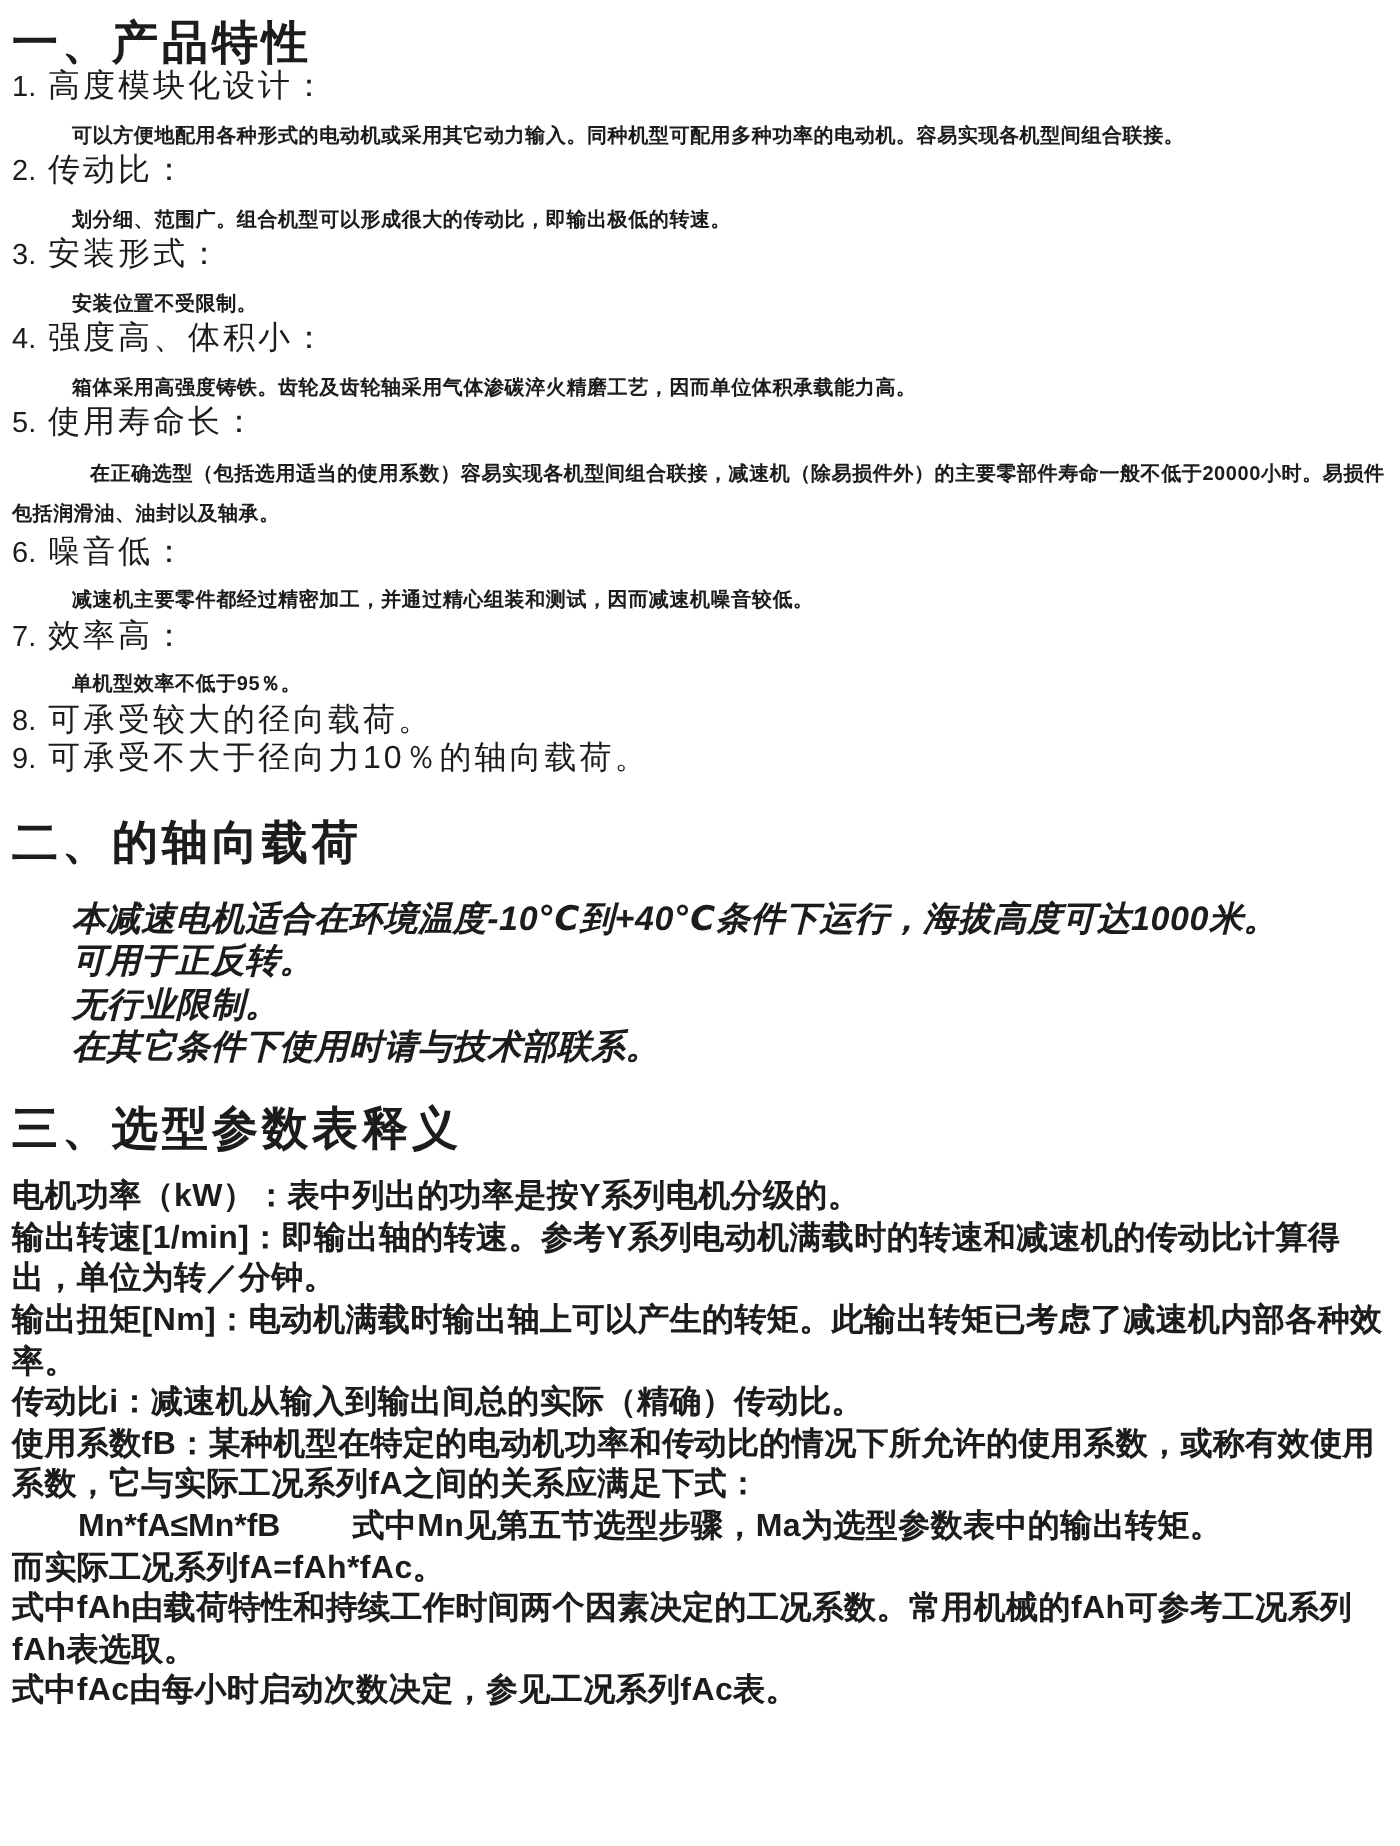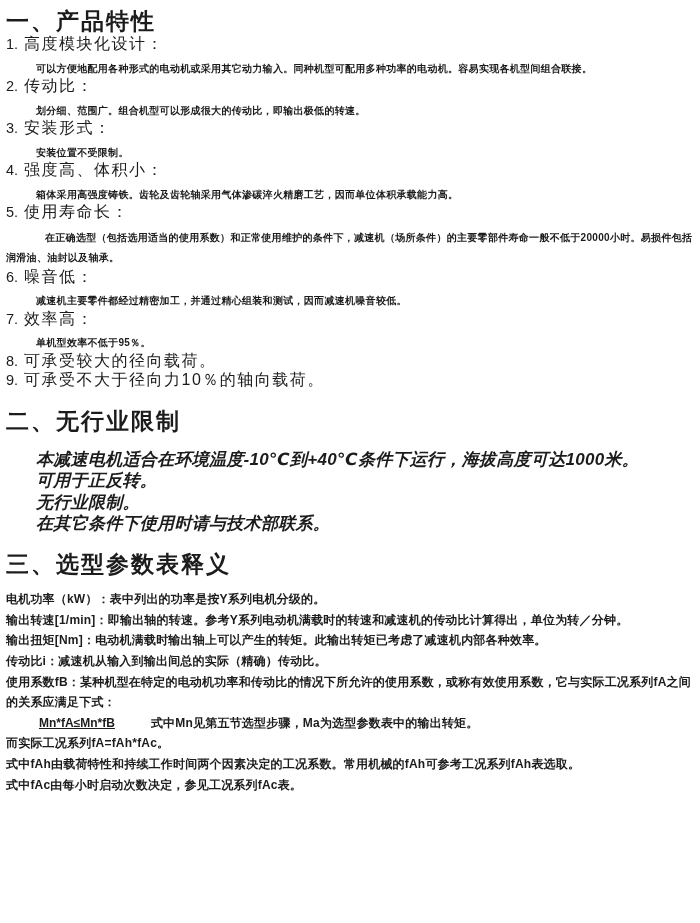--- a/index.html
+++ b/index.html
@@ -55,29 +55,29 @@
   .s2p {
     font-size: 17px;
     font-weight: bold;
     margin: 0 0 0 30px;
     line-height: 21.5px;
     letter-spacing: 0.3px;
     font-style: italic;
   }
   .s2p.first { margin-top: 14px; }
   .s3p {
-    font-size: 12px;
+    font-size: 16px;
     font-weight: bold;
     margin: 0;
     line-height: 20.6px;
     letter-spacing: 0.2px;
   }
   .s3p.first { margin-top: 12px; }
   .s3p.formula { padding-left: 33px; }
-  .s3p.formula .expr { margin-right: 36px; letter-spacing: 0; text-decoration: underline; }
+  .s3p.formula .expr { margin-right: 36px; letter-spacing: 0; }
 </style>
 </head>
 <body>
 
 <div class="doc">
 
   <h1>一、产品特性</h1>
 
   <div class="item">
     <div class="item-head">
@@ -104,21 +104,21 @@
     <div class="item-head">
       <span class="num">4.</span><span class="title">强度高、体积小：</span>
     </div>
     <p class="item-body">箱体采用高强度铸铁。齿轮及齿轮轴采用气体渗碳淬火精磨工艺，因而单位体积承载能力高。</p>
   </div>
 
   <div class="item">
     <div class="item-head">
       <span class="num">5.</span><span class="title">使用寿命长：</span>
     </div>
-    <p class="item-body full">在正确选型（包括选用适当的使用系数）和正常使用维护的条件下，减速机（场所条件）的主要零部件寿命一般不低于20000小时。易损件包括润滑油、油封以及轴承。</p>
+    <p class="item-body full">在正确选型（包括选用适当的使用系数）容易实现各机型间组合联接，减速机（除易损件外）的主要零部件寿命一般不低于20000小时。易损件包括润滑油、油封以及轴承。</p>
   </div>
 
   <div class="item">
     <div class="item-head">
       <span class="num">6.</span><span class="title">噪音低：</span>
     </div>
     <p class="item-body">减速机主要零件都经过精密加工，并通过精心组装和测试，因而减速机噪音较低。</p>
   </div>
 
   <div class="item">
@@ -133,21 +133,21 @@
       <span class="num">8.</span><span class="title">可承受较大的径向载荷。</span>
     </div>
   </div>
 
   <div class="item">
     <div class="item-head">
       <span class="num">9.</span><span class="title">可承受不大于径向力10％的轴向载荷。</span>
     </div>
   </div>
 
-  <h1 class="h2">二、无行业限制</h1>
+  <h1 class="h2">二、的轴向载荷</h1>
   <p class="s2p first">本减速电机适合在环境温度-10℃到+40℃条件下运行，海拔高度可达1000米。</p>
   <p class="s2p">可用于正反转。</p>
   <p class="s2p">无行业限制。</p>
   <p class="s2p">在其它条件下使用时请与技术部联系。</p>
 
   <h1 class="h3">三、选型参数表释义</h1>
   <p class="s3p first">电机功率（kW）：表中列出的功率是按Y系列电机分级的。</p>
   <p class="s3p">输出转速[1/min]：即输出轴的转速。参考Y系列电动机满载时的转速和减速机的传动比计算得出，单位为转／分钟。</p>
   <p class="s3p">输出扭矩[Nm]：电动机满载时输出轴上可以产生的转矩。此输出转矩已考虑了减速机内部各种效率。</p>
   <p class="s3p">传动比i：减速机从输入到输出间总的实际（精确）传动比。</p>

